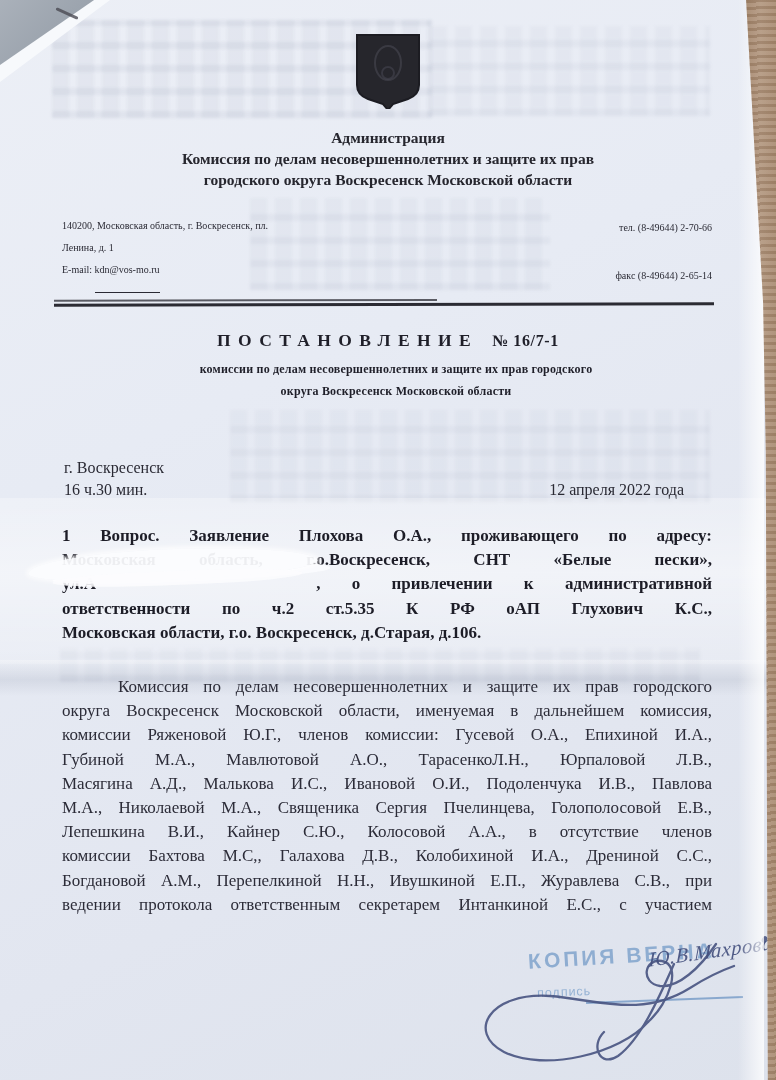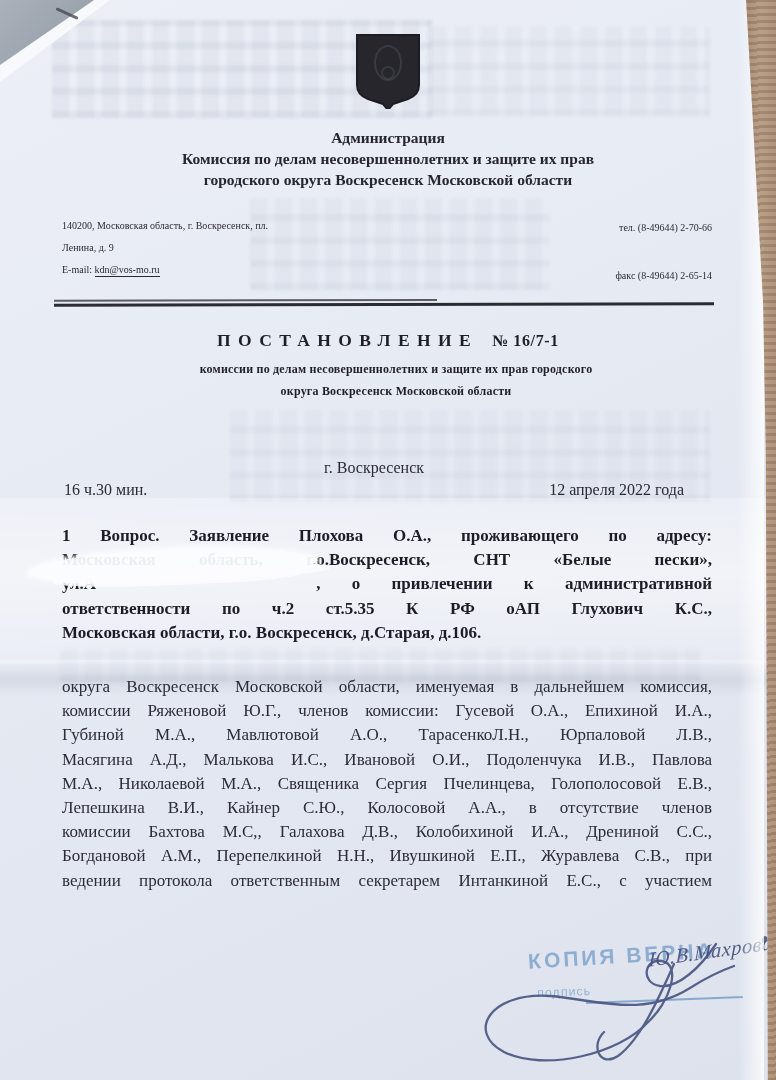--- a/index.html
+++ b/index.html
@@ -50,29 +50,29 @@
   }
   
   .page{position:absolute; inset:0; z-index:5; color:#232330;}
   .emblem-wrap{margin-top:33px; text-align:center;}
   .org{ text-align:center; font-weight:bold; font-size:15.5px; line-height:21px; color:#26262e; }
   .org .l1{margin-top:14px;}
   .contact{ display:flex; justify-content:space-between; margin:25px 64px 0 62px; font-size:10px; line-height:22px; color:#2a2a34;}
   .contact .left{max-width:400px;}
   .contact .right{text-align:right; padding-top:2px;}
   .contact .fax{margin-top:26px;}
-  .email-u{border-bottom:1px solid #2a2a34; padding-bottom:1px;}
+  .email-u{border-bottom:1px solid #2a2a34; padding-bottom:17px;}
   .rule{ margin:16px 62px 0 54px; height:3px; background:#2b2b33; transform:rotate(-.12deg); position:relative;}
   .rule:before{content:""; position:absolute; left:0; top:-4px; width:58%; height:1.5px; background:rgba(43,43,51,.75);}
   .title{ margin-top:24px; text-align:center; font-weight:bold; color:#1f1f29;}
   .title .main{font-size:17.5px; letter-spacing:.42em;}
   .title .num{letter-spacing:.04em; margin-left:14px;}
   .title .sub{font-size:12px; line-height:22px; letter-spacing:.2px;padding-left:16px;}
   .title .sub.first{margin-top:7px;}
-  .meta{ margin:57px 92px 0 64px; font-size:16px; color:#2a2a34;text-align:center;}
+  .meta{ margin:57px 92px 0 64px; font-size:16px; color:#2a2a34;}
   .meta-row{display:flex; justify-content:space-between; margin-top:4px;}
   .question{ margin:25px 64px 0 62px; font-weight:bold; font-size:17px; line-height:24.2px; color:#1d1d27; position:relative;}
   .just{text-align:justify; text-align-last:justify;}
   .qflex{display:flex; align-items:baseline;text-align:right;}
   .qflex .gap{flex:1 1 auto; min-width:40px;}
   .qflex .rest{word-spacing:27px; white-space:nowrap;}
   .body-par{ margin:30px 64px 0 62px; font-size:17px; line-height:24.2px; color:#2c2c38;}
   .body-par .indent{padding-left:56px;}
   
   .redaction{
@@ -141,21 +141,21 @@
 
     <div class="org">
       <div class="l1">Администрация</div>
       <div>Комиссия по делам несовершеннолетних и защите их прав</div>
       <div>городского округа Воскресенск Московской области</div>
     </div>
 
     <div class="contact">
       <div class="left">
         <div>140200, Московская область, г. Воскресенск, пл.</div>
-        <div>Ленина, д. 9</div>
+        <div>Ленина, д. 1</div>
         <div><span>E-mail: </span><span class="email-u">kdn@vos-mo.ru</span></div>
       </div>
       <div class="right">
         <div>тел. (8-49644) 2-70-66</div>
         <div class="fax">факс (8-49644) 2-65-14</div>
       </div>
     </div>
 
     <div class="rule"></div>
 
@@ -179,20 +179,21 @@
       <div class="qflex">
         <span>ул.А</span>
         <span class="gap"></span>
         <span class="rest">, о привлечении к административной</span>
       </div>
       <div class="just">ответственности по ч.2 ст.5.35 К РФ оАП Глухович К.С.,</div>
       <div>Московская области, г.о. Воскресенск, д.Старая, д.106.</div>
     </div>
 
     <div class="body-par">
+      <div class="just indent">Комиссия по делам несовершеннолетних и защите их прав городского</div>
       <div class="just">округа Воскресенск Московской области, именуемая в дальнейшем комиссия,</div>
       <div class="just">комиссии Ряженовой Ю.Г., членов комиссии:  Гусевой О.А., Епихиной И.А.,</div>
       <div class="just">Губиной М.А., Мавлютовой А.О., ТарасенкоЛ.Н.,  Юрпаловой Л.В.,</div>
       <div class="just">Масягина А.Д.,  Малькова И.С., Ивановой О.И., Подоленчука И.В.,  Павлова</div>
       <div class="just">М.А.,  Николаевой М.А., Священика Сергия Пчелинцева, Голополосовой Е.В.,</div>
       <div class="just">Лепешкина В.И.,  Кайнер С.Ю., Колосовой А.А.,  в отсутствие  членов</div>
       <div class="just">комиссии  Бахтова М.С,, Галахова Д.В.,  Колобихиной И.А., Дрениной С.С.,</div>
       <div class="just">Богдановой А.М., Перепелкиной Н.Н., Ивушкиной Е.П., Журавлева С.В., при</div>
       <div class="just">ведении протокола ответственным секретарем Интанкиной Е.С., с участием</div>
     </div>

